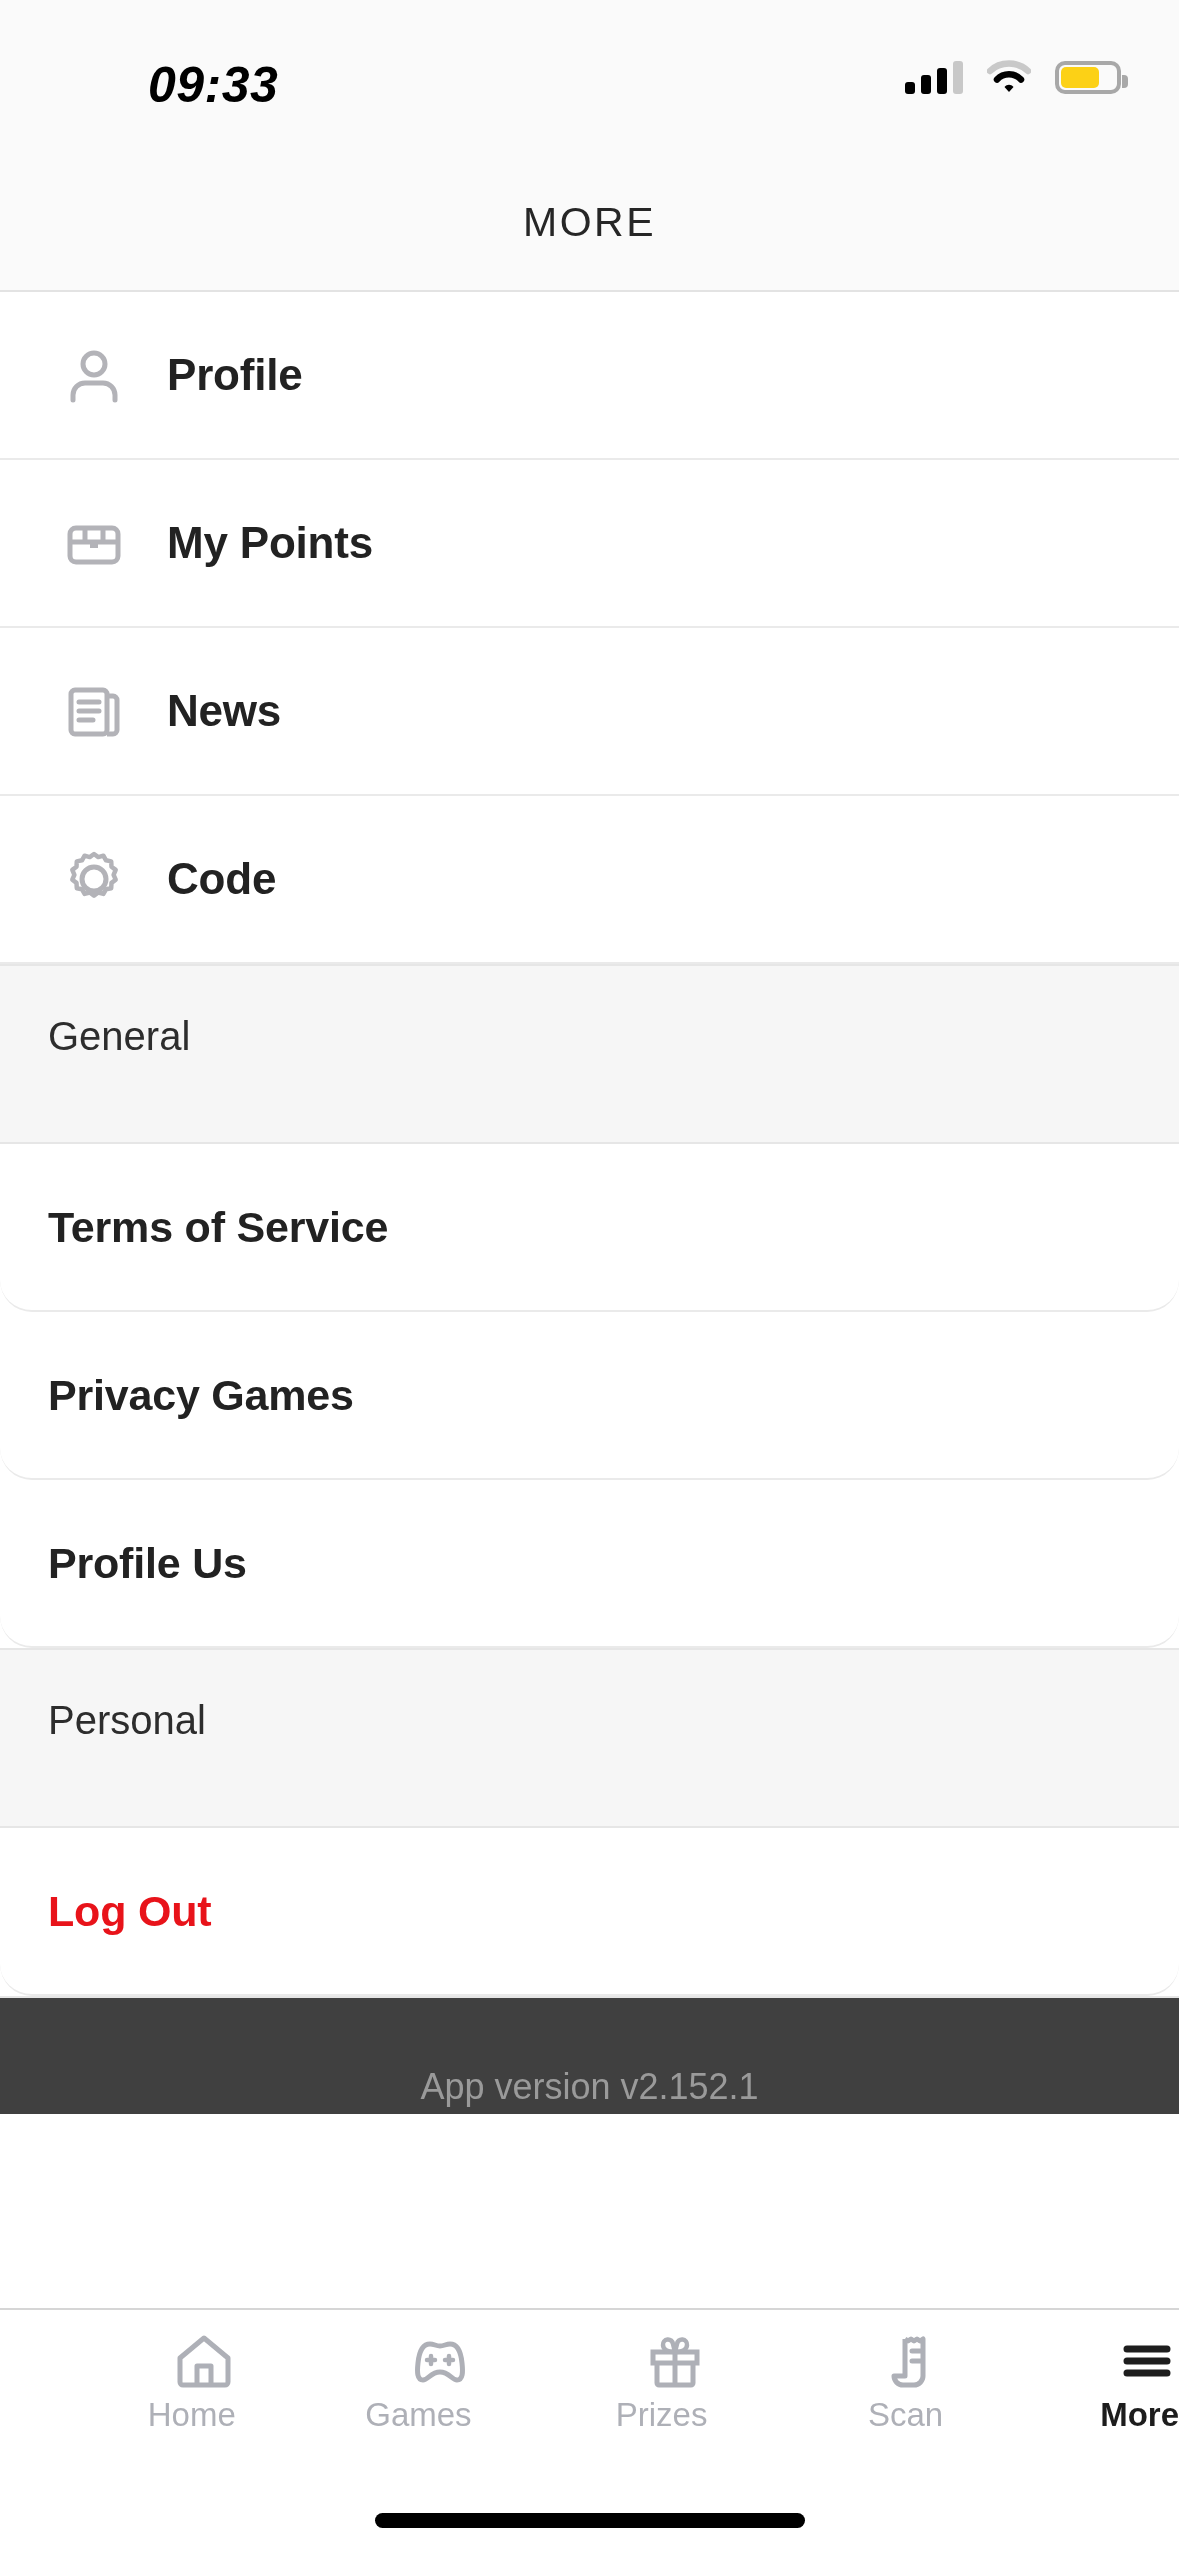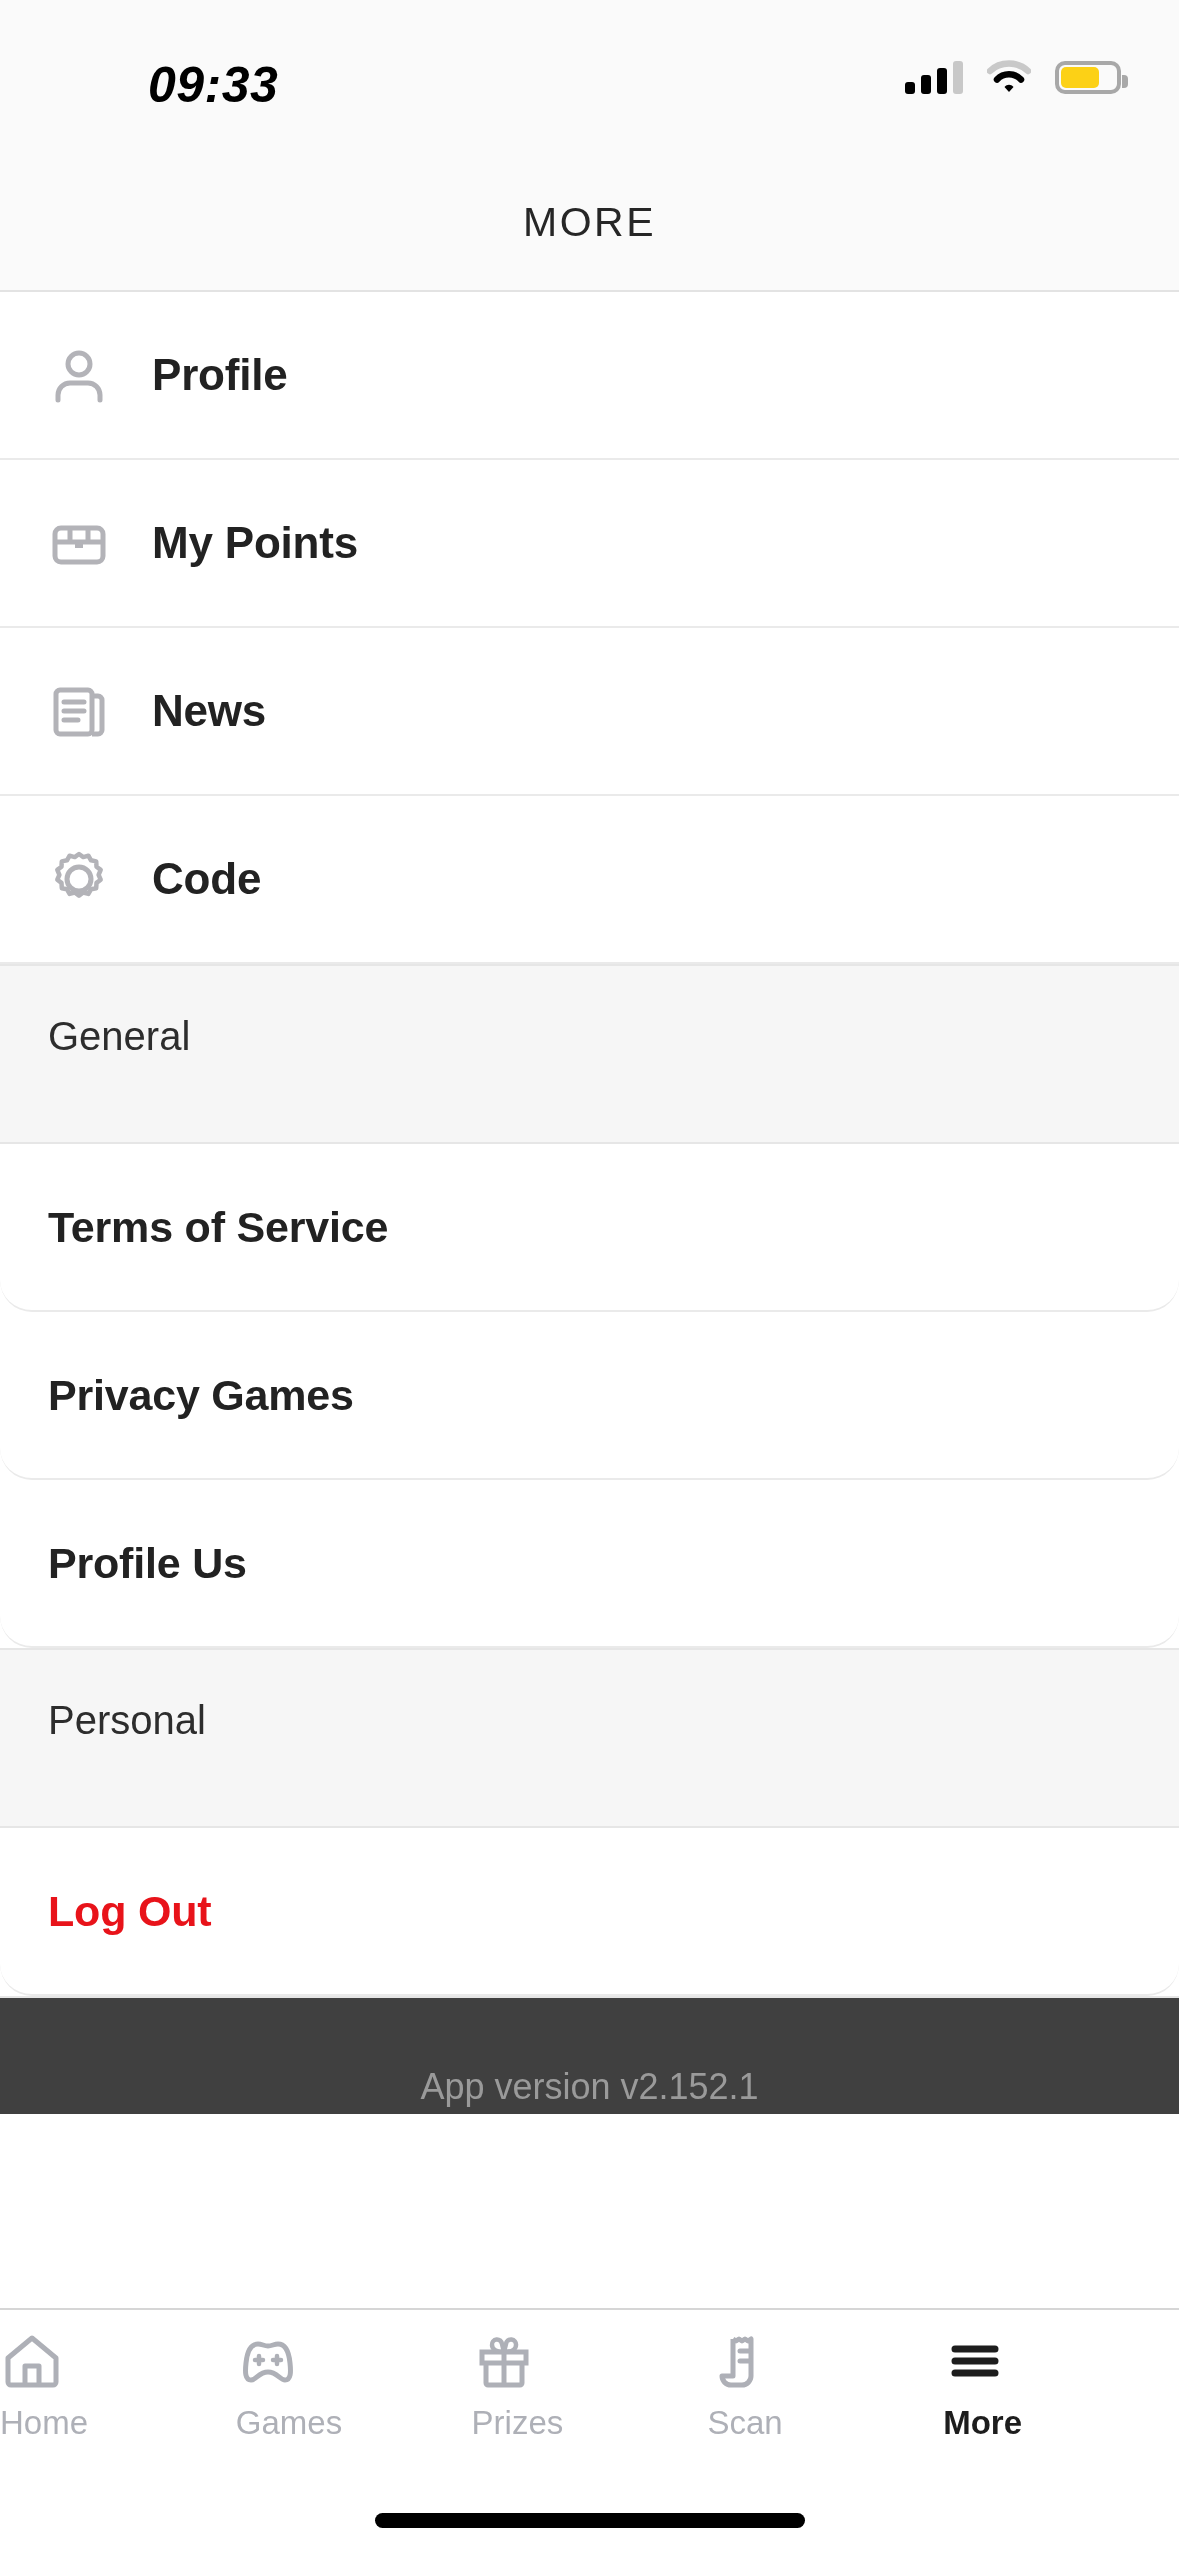--- a/index.html
+++ b/index.html
@@ -87,21 +87,21 @@
     flex:1 1 auto;
     background:#ffffff;
     overflow:hidden;
   }
 
   .row {
     height:168px;
     background:#ffffff;
     border-bottom:2px solid #eaeaea;
     display:flex; align-items:center;
-    padding-left:48px;
+    padding-left:63px;
   }
   .row-icon {
     width:62px; height:62px;
     flex:0 0 62px;
     display:flex; align-items:center; justify-content:center;
     color:#b3b3b8;
     margin-right:42px;
   }
   .row-label {
     font-size:44px;
@@ -145,21 +145,21 @@
     flex:0 0 auto;
     height:176px;
     background:#ffffff;
     border-top:2px solid #d6d6d6;
     display:flex; align-items:flex-start;
     padding-top:22px;
   }
   .tab {
     flex:1 1 0;
     display:flex; flex-direction:column;
-    align-items:flex-start; gap:14px;
+    align-items:flex-end; gap:6px;
   }
   .tab-icon {
     width:64px; height:58px;
     display:flex; align-items:center; justify-content:center;
     color:#aeb0b7;
   }
   .tab-label {
     font-size:33px;
     color:#aeb0b7;
     font-weight:400;

